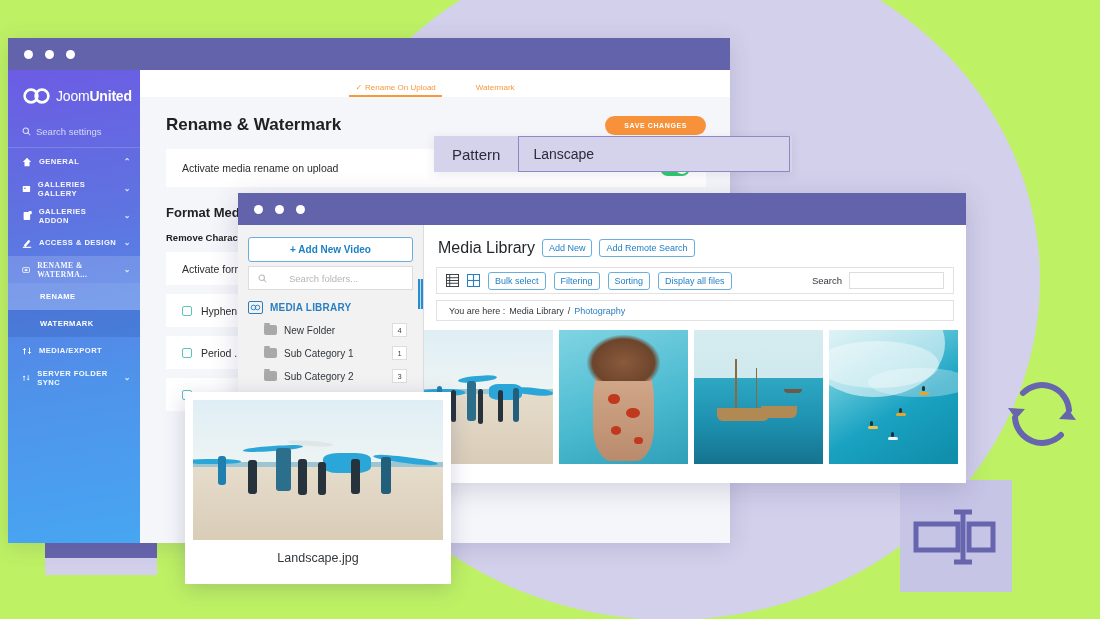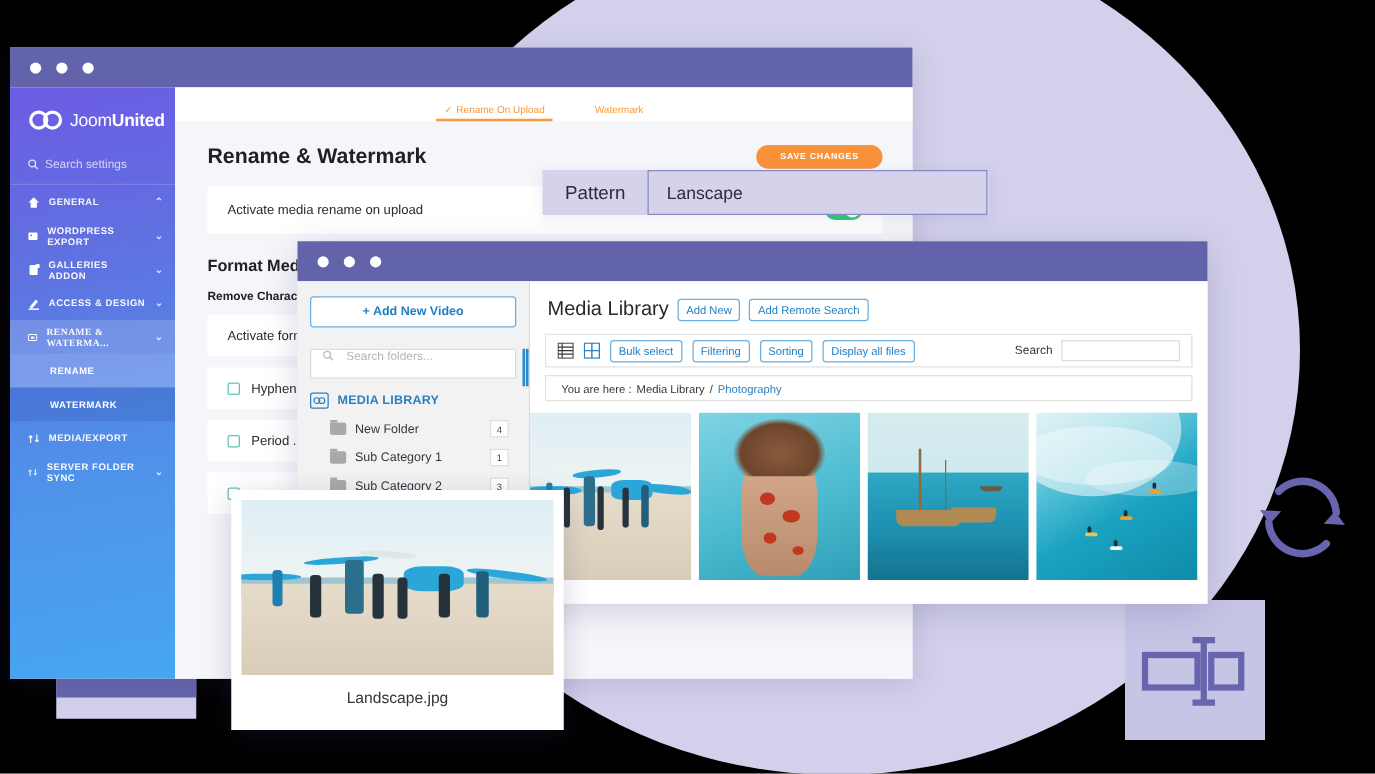--- a/index.html
+++ b/index.html
@@ -2,21 +2,21 @@
 <html><head>
 <meta charset="utf-8">
 <style>
   * { box-sizing: border-box; margin: 0; padding: 0; }
   html, body {
     width: 1100px; height: 619px;
     overflow: hidden;
     background: #ffffff;
     font-family: "Liberation Sans", sans-serif;
   }
-  #stage { position: relative; width: 1100px; height: 619px; background: #000000; padding-left: 18px; }
+  #stage { position: relative; width: 1100px; height: 619px; background: #bef264; padding-left: 18px; }
 
   
   .bg-circle {
     position: absolute;
     left: 300px; top: -60px;
     width: 740px; height: 680px;
     border-radius: 50%;
     background: #d2d0ea;
   }
   .bg-sq-left {
@@ -143,22 +143,22 @@
   .win-media .win-bar { height:32px; background:#6263ab; }
   .media-body { display:flex; height:258px; }
 
   .folder-pane { width:185px; flex:0 0 185px; background:#f2f2f2; padding: 12px 10px 0 10px; position:relative; }
   .add-folder {
     height:25px; border:1px solid #6aaede; background:#fff; color:#1d7fc4;
     font-size:10px; font-weight:700; display:flex; align-items:center; justify-content:center;
     border-radius:3px;
   }
   .folder-search {
-    margin-top:17px; height:24px; background:#fff; border:1px solid #dcdcdc;
-    display:flex; gap:10px; padding-left:9px;
+    margin-top:4px; height:24px; background:#fff; border:1px solid #dcdcdc;
+    display:flex; align-items:center; gap:22px; padding-left:9px;
     font-size:9.5px; color:#b5b5b5;
   }
   .ml-root { display:flex; align-items:center; gap:7px; margin-top:11px; font-size:10px; font-weight:700; color:#2b7fc0; letter-spacing:.2px;}
   .ml-badge { width:15px;height:13px;border:1px solid #2b7fc0;border-radius:2px;display:flex;align-items:center;justify-content:center;}
   .folder-item { display:flex; align-items:center; gap:7px; margin-top:9px; padding-left:16px; font-size:10px; color:#32373c; }
   .folder-ic { width:13px;height:10px;background:#a9a9a9;border-radius:1px 2px 2px 2px; position:relative; flex:0 0 13px;}
   .folder-ic::before{content:'';position:absolute;left:0;top:-2px;width:6px;height:2px;background:#a9a9a9;border-radius:1px;}
   .folder-count { margin-left:auto; min-width:15px; height:14px; border:1px solid #ddd; background:#fff;
                   font-size:7.5px; color:#444; display:flex;align-items:center;justify-content:center; margin-right:6px;}
   .drag-handle { position:absolute; right:-4px; top:54px; width:9px; height:30px;
@@ -286,21 +286,21 @@
             </svg>
           <span>GENERAL</span>
           <span class="chev">⌃</span>
         </div>
 
         <div class="nav-item">
           <svg class="ico" viewBox="0 0 12 12">
               <rect x="1" y="2" width="10" height="8" rx="1" fill="#fff"></rect>
               <circle cx="4" cy="5" r="1" fill="#6c5ce4"></circle>
             </svg>
-          <span>WORDPRESS EXPORT</span>
+          <span>GALLERIES GALLERY</span>
           <span class="chev">⌄</span>
         </div>
 
         <div class="nav-item">
           <svg class="ico" viewBox="0 0 12 12">
               <rect x="2" y="1" width="8" height="10" rx="1" fill="#fff"></rect>
               <rect x="8" y="0" width="4" height="4" rx="1" fill="#fff"></rect>
             </svg>
           <span>GALLERIES ADDON</span>
           <span class="chev">⌄</span>

